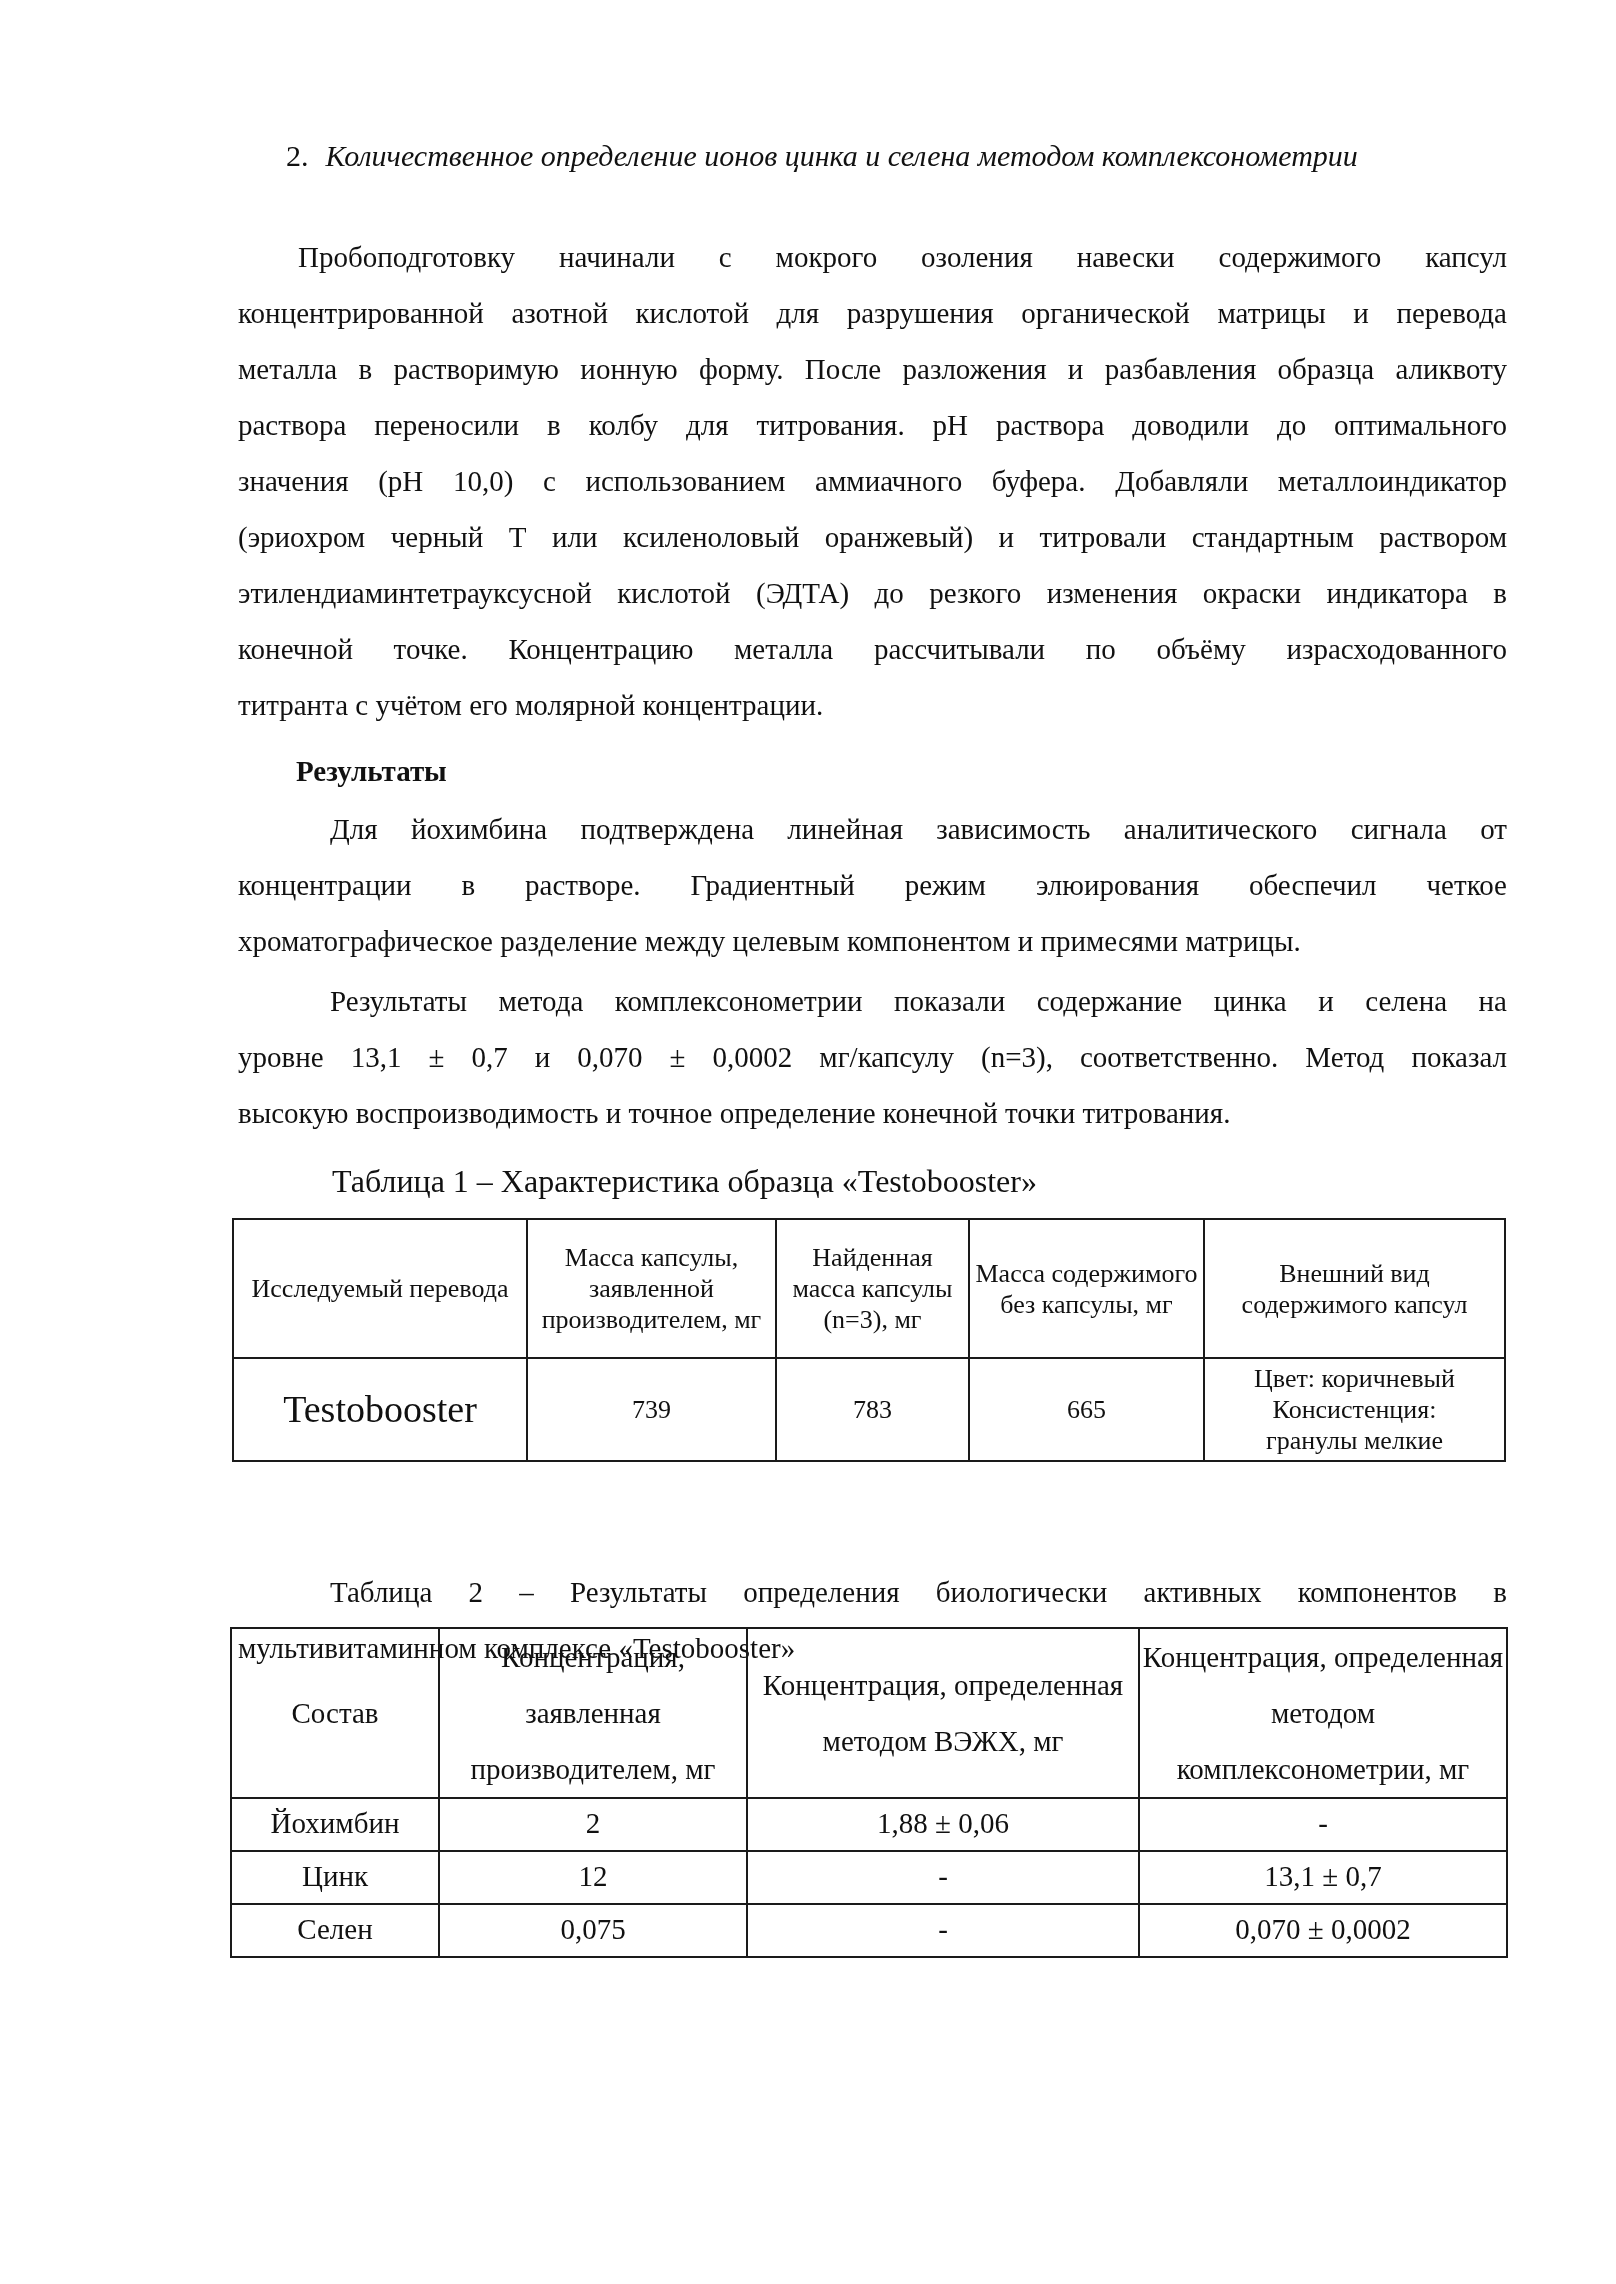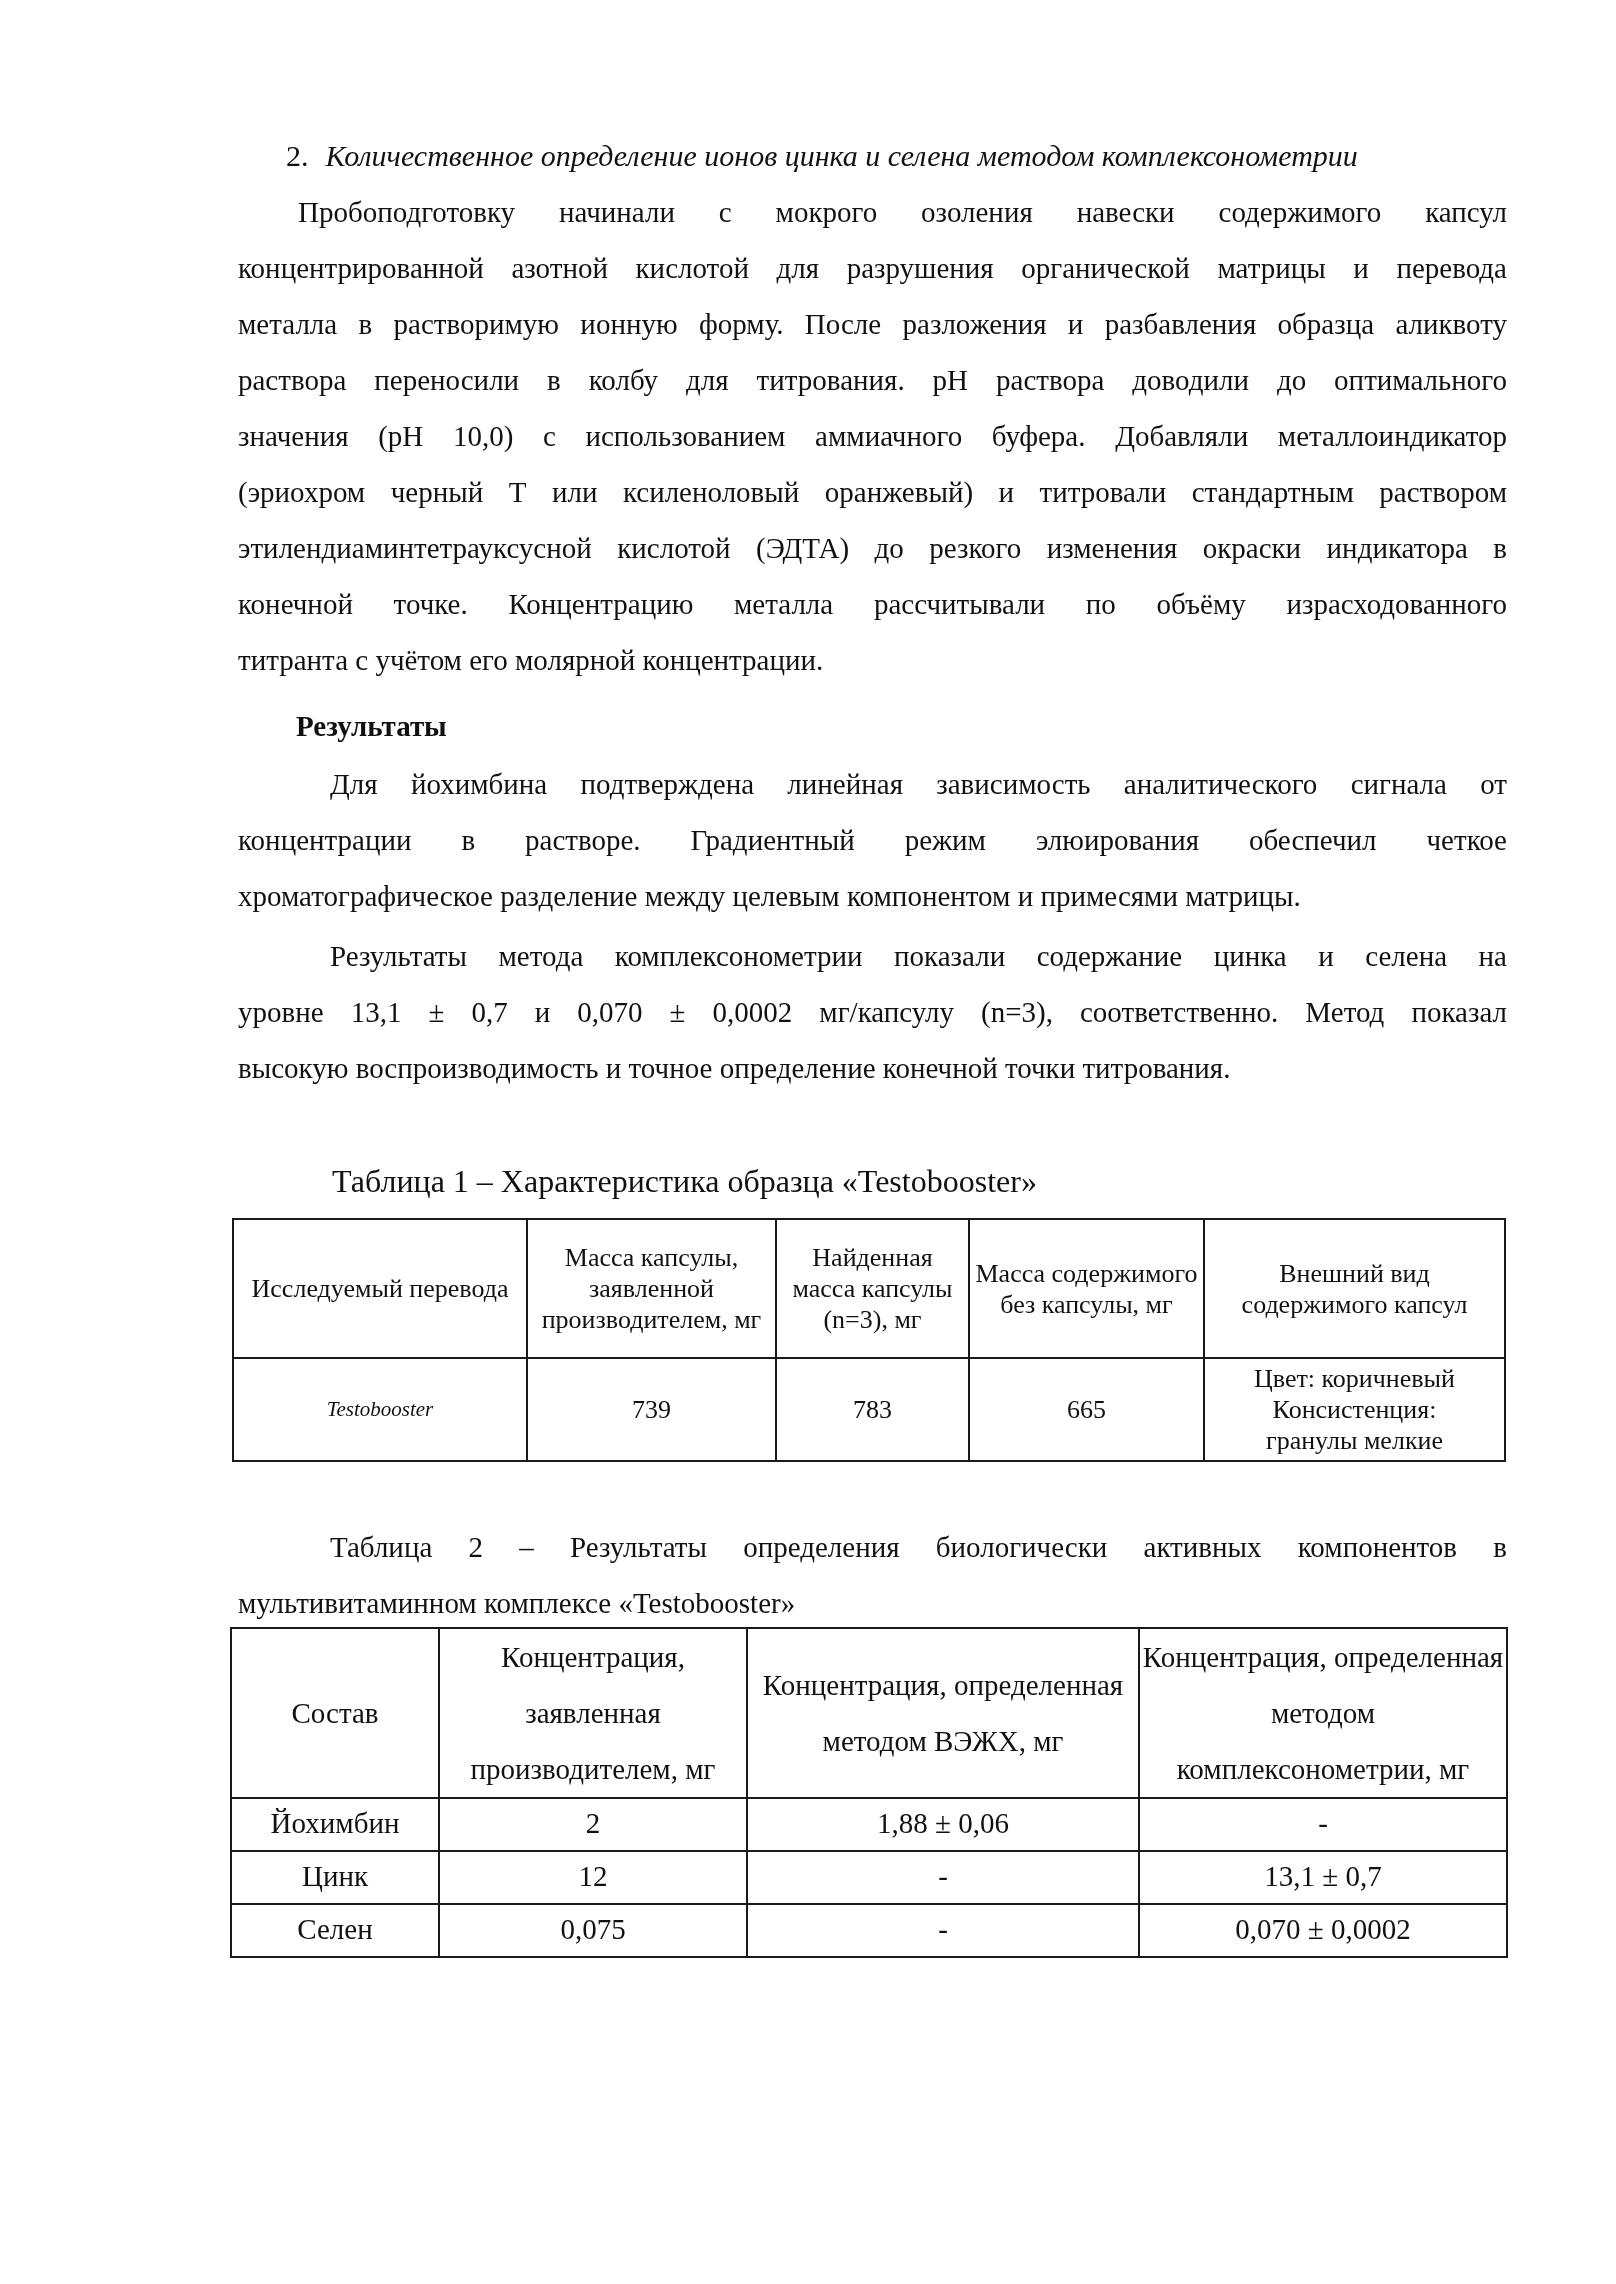--- a/index.html
+++ b/index.html
@@ -1,19 +1,19 @@
 <!DOCTYPE html>
 <html style="font-size:10.4px"><head>
 <meta charset="utf-8">
 <style>
   html, body { margin: 0; padding: 0; background: #ffffff; }
   body { width: 1617px; height: 2284px; position: relative; overflow: hidden;
          font-family: "Liberation Serif", "DejaVu Serif", serif; color: #111111; }
   .line { position: absolute; left: 238px; width: 1269px; font-size: 29px; line-height: 35px;
-          white-space: nowrap; text-align: justify; text-align-last: justify; }
+          white-space: nowrap; text-align: justify; text-align-last: justify; margin-top: 45px; }
   .line.last { text-align-last: left; }
   .heading { position: absolute; left: 286px; top: 138px; font-size: 30px; line-height: 36px;
              white-space: nowrap; }
   .heading .num { font-style: normal; margin-right: 17px; }
   .heading .title { font-style: italic; }
   .bold { font-weight: bold; }
   .caption { position: absolute; font-size: 32px; line-height: 35px; white-space: nowrap; }
   table.doc { position: absolute; border-collapse: collapse; table-layout: fixed; }
   table.doc td, table.doc th { border: 2px solid #1a1a1a; text-align: center; vertical-align: middle;
             font-weight: normal; padding: 0 2.6px; }
@@ -67,21 +67,21 @@
   </colgroup>
   <tbody>
       <tr style="height:139px;">
     <th>Исследуемый перевода</th>
     <th>Масса капсулы, заявленной производителем, мг</th>
     <th>Найденная масса капсулы (n=3), мг</th>
     <th>Масса содержимого без капсулы, мг</th>
     <th>Внешний вид содержимого капсул</th>
   </tr>
   <tr style="height:103px;">
-    <td style="font-size:21px;font-style:italic;">Testobooster</td>
+    <td style="font-size:38px;">Testobooster</td>
     <td>739</td>
     <td>783</td>
     <td>665</td>
     <td>
       <div>Цвет: коричневый</div>
       <div>Консистенция:</div>
       <div>гранулы мелкие</div>
     </td>
   </tr>
 </tbody>

